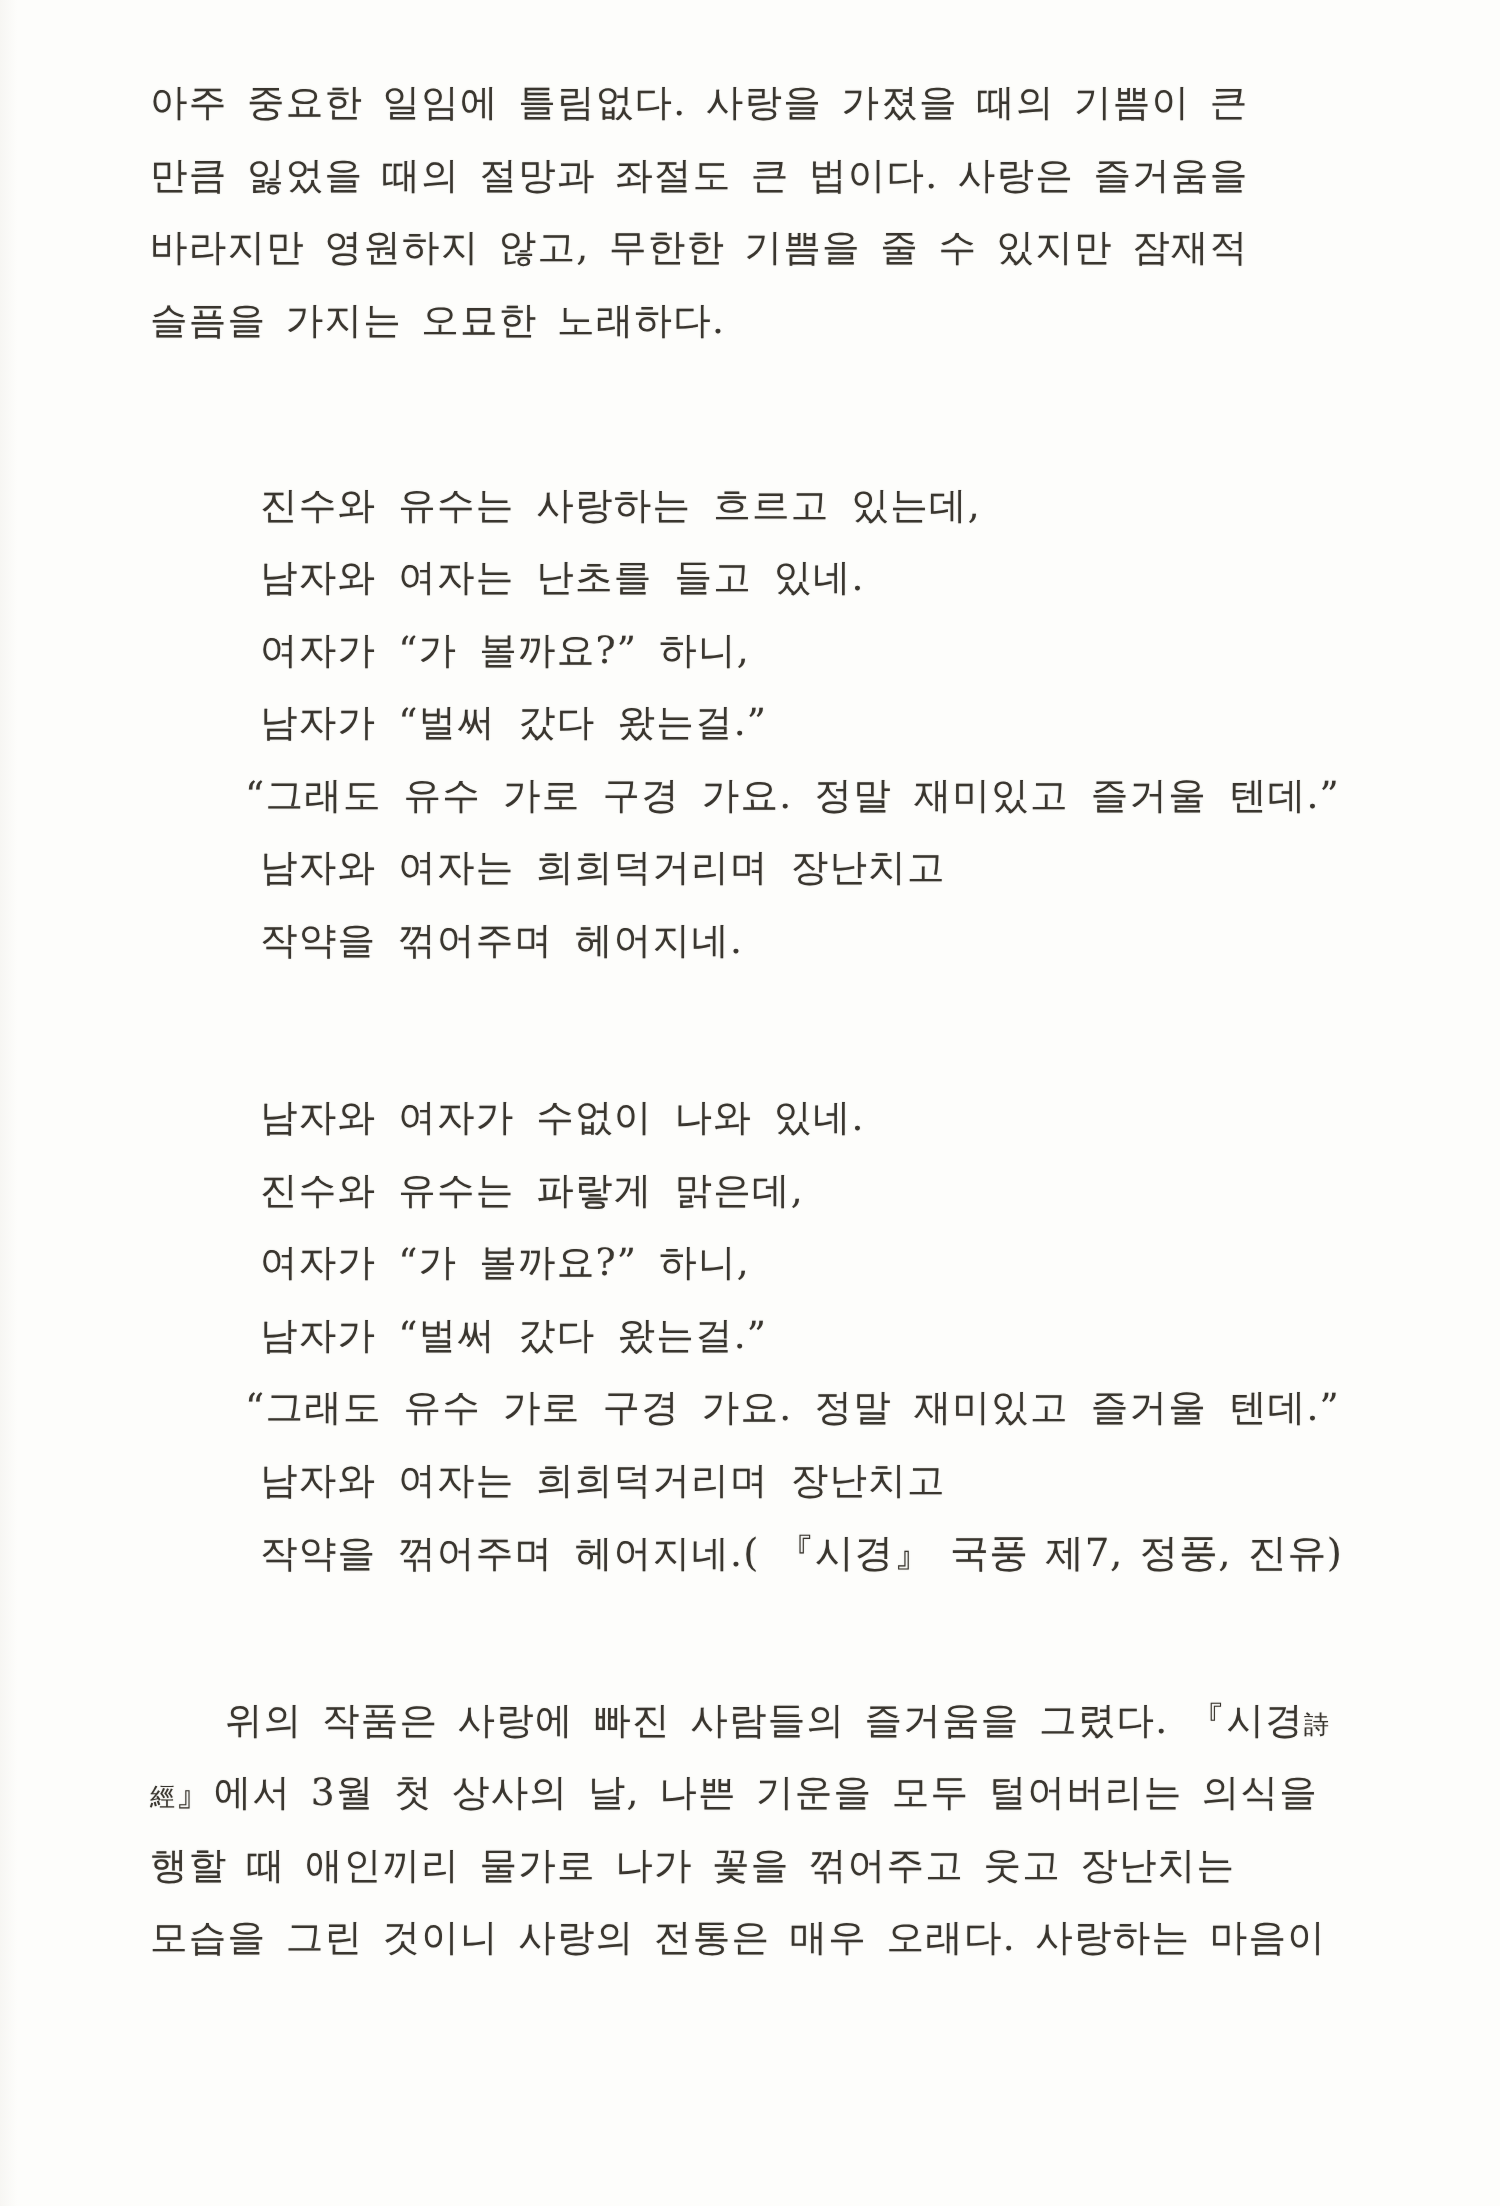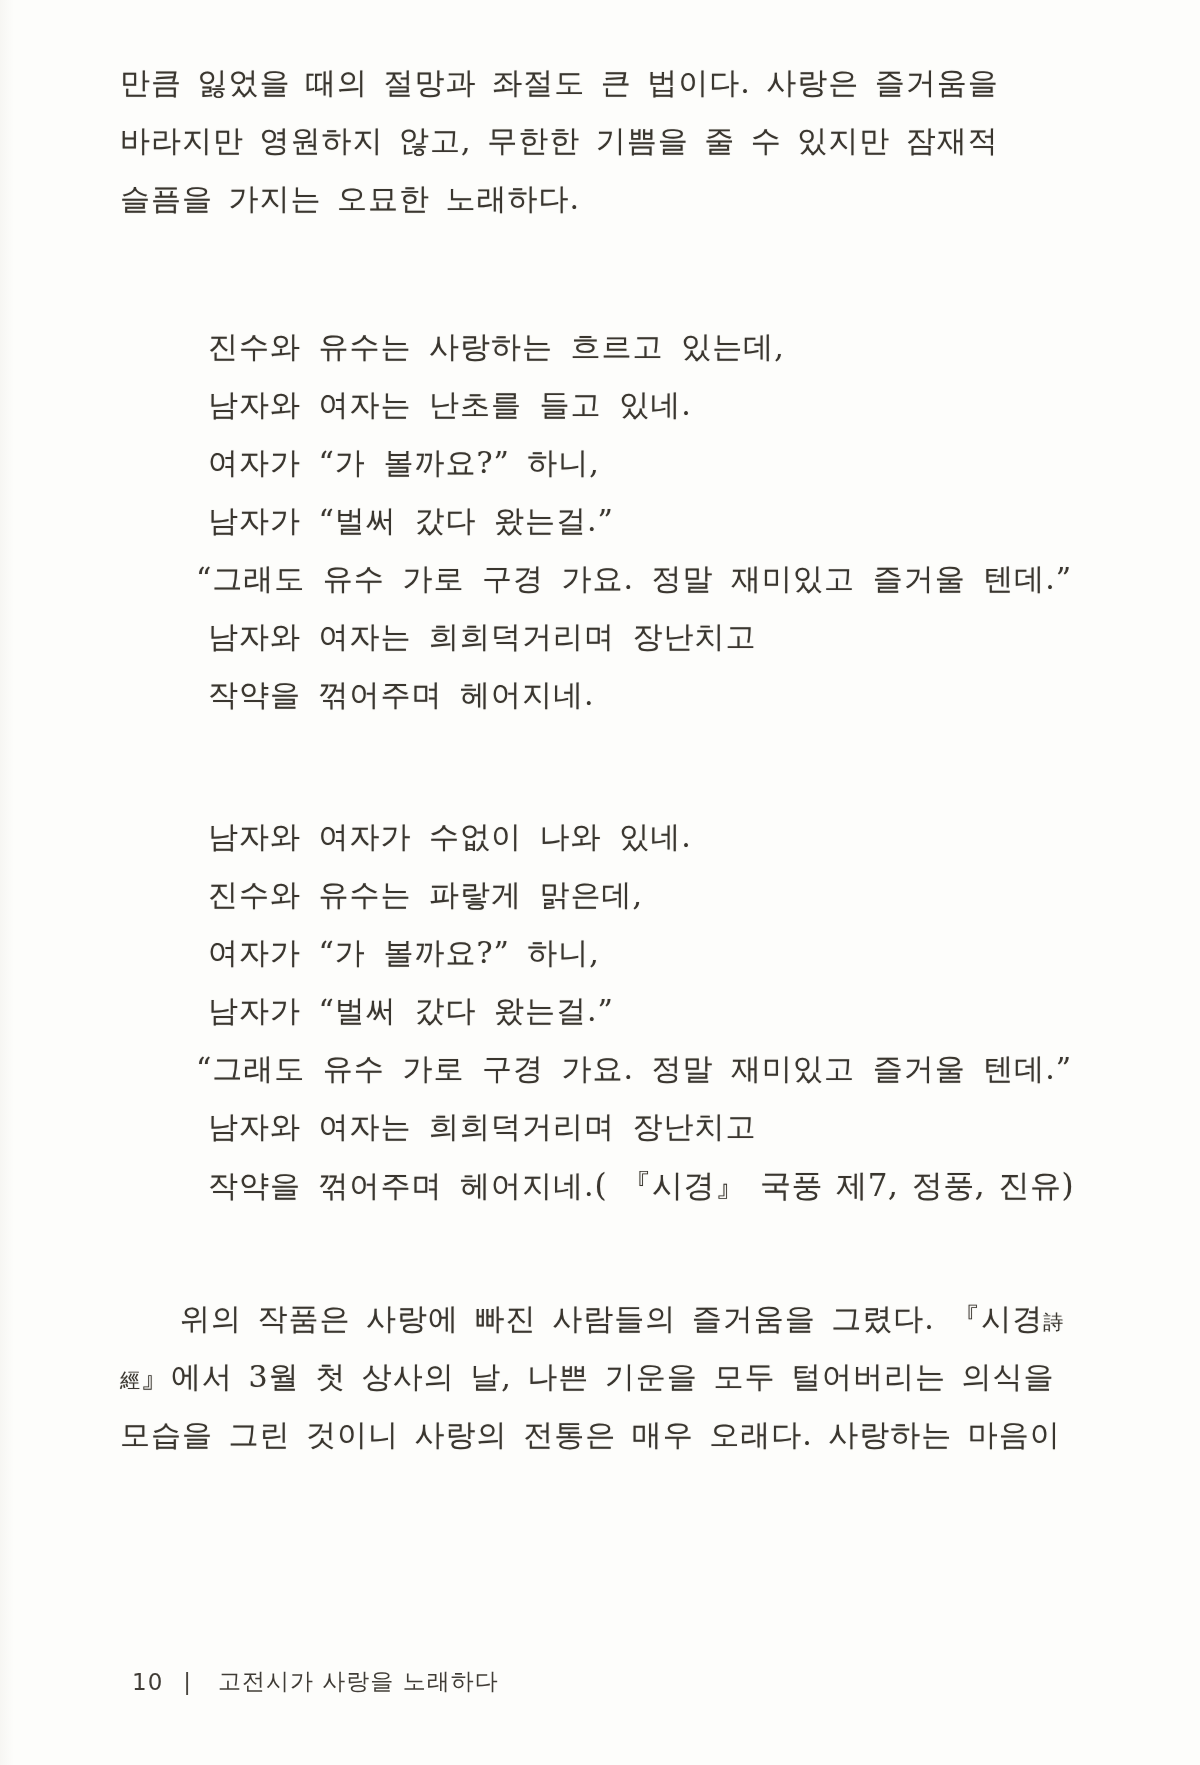--- a/index.html
+++ b/index.html
@@ -82,20 +82,21 @@
   .footer .divider  { margin-right: 26px; font-weight: 400; color: #4a463f; }
 </style>
 </head>
 <body>
 
 <div class="page">
 
   <div class="content">
 
     <div>
+      <div class="line just">아주 중요한 일임에 틀림없다. 사랑을 가졌을 때의 기쁨이 큰</div>
       <div class="line just">만큼 잃었을 때의 절망과 좌절도 큰 법이다. 사랑은 즐거움을</div>
       <div class="line just">바라지만 영원하지 않고, 무한한 기쁨을 줄 수 있지만 잠재적</div>
       <div class="line just-end">슬픔을 가지는 오묘한 노래하다.</div>
     </div>
 
     <div class="poem stanza-1">
       <div class="line">진수와 유수는 사랑하는 흐르고 있는데,</div>
       <div class="line">남자와 여자는 난초를 들고 있네.</div>
       <div class="line">여자가 “가 볼까요?” 하니,</div>
       <div class="line">남자가 “벌써 갔다 왔는걸.”</div>
@@ -116,24 +117,20 @@
       </div>
     </div>
 
     <div class="closing">
       <div class="line just indent-first">
         <span>위의 작품은 사랑에 빠진 사람들의 즐거움을 그렸다.  『시경</span><span class="hanja">詩</span>
       </div>
       <div class="line just">
         <span class="hanja">經</span><span>』에서 3월 첫 상사의 날, 나쁜 기운을 모두 털어버리는 의식을</span>
       </div>
+      <div class="line just">행할 때 애인끼리 물가로 나가 꽃을 꺾어주고 웃고 장난치는</div>
       <div class="line just">모습을 그린 것이니 사랑의 전통은 매우 오래다. 사랑하는 마음이</div>
     </div>
 
   </div>
 
-  <div class="footer">
-    <span class="page-num">10</span>
-    <span class="divider">|</span>
-    <span class="title">고전시가 사랑을 노래하다</span>
-  </div>
 
 </div>
 
 </body></html>

